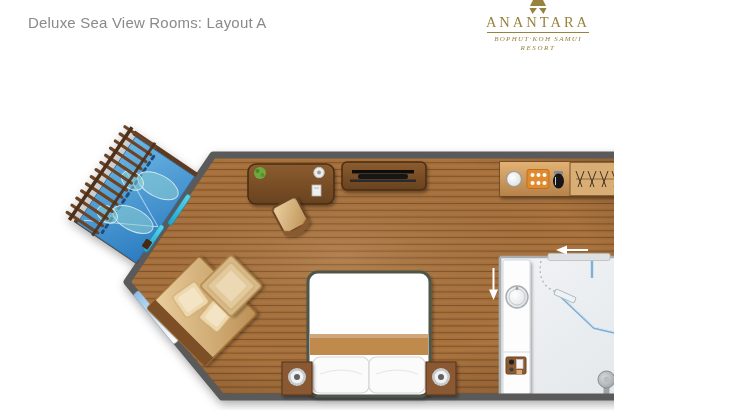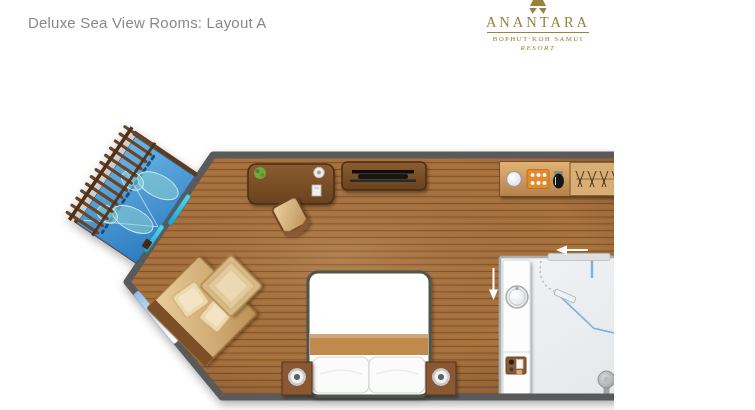--- a/index.html
+++ b/index.html
@@ -4,21 +4,21 @@
 <style>
   html,body{margin:0;padding:0;background:#fff;}
   .page{position:relative;width:614px;height:410px;overflow:hidden;background:#fff;
         font-family:"Liberation Sans",sans-serif;}
   .title{position:absolute;left:28px;top:14px;font-size:15px;color:#8A8A8A;letter-spacing:.2px;}
   .logo{position:absolute;right:17px;top:0;width:118px;display:flex;flex-direction:column;
         align-items:center;color:#97823E;font-family:"Liberation Serif",serif;}
   .logo .emblem{display:block;margin-bottom:1px;}
   .logo .brand{font-size:14.5px;letter-spacing:3px;line-height:15px;}
   .logo .rule{width:102px;height:1px;background:#97823E;margin:2px 0 2px 0;}
-  .logo .loc{font-size:7px;letter-spacing:1.3px;}
+  .logo .loc{font-size:7px;letter-spacing:1.3px;font-style:italic;}
   .logo .des{font-size:7px;letter-spacing:1.6px;margin-top:1px;font-style:italic;}
   svg.plan{position:absolute;left:0;top:0;filter:drop-shadow(1px 4px 5px rgba(40,40,40,.38));}
 </style>
 </head>
 <body>
 
 <div class="page">
 
   <div class="title">Deluxe Sea View Rooms: Layout A</div>
 

